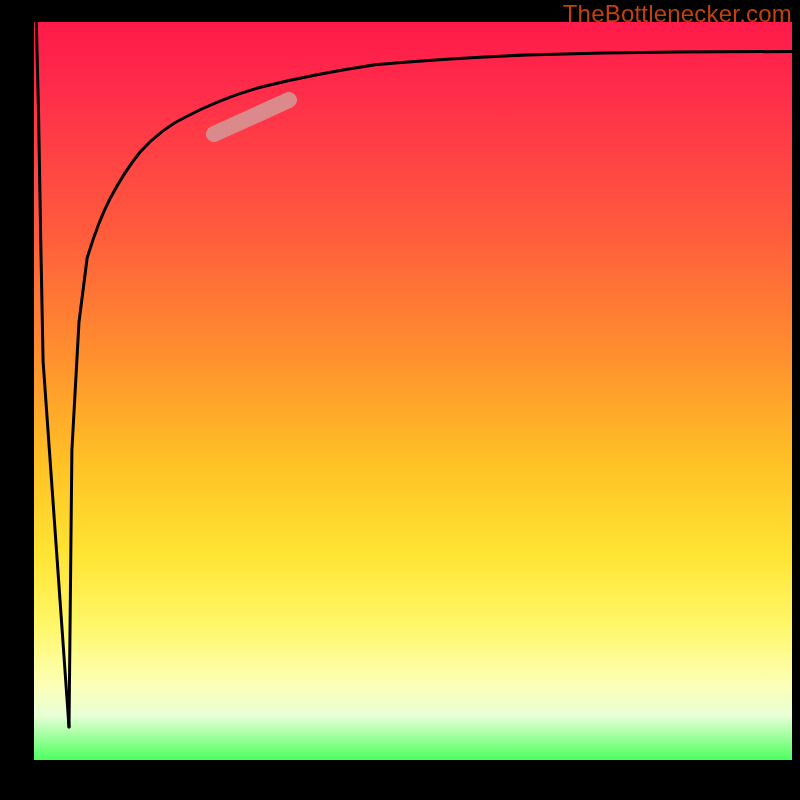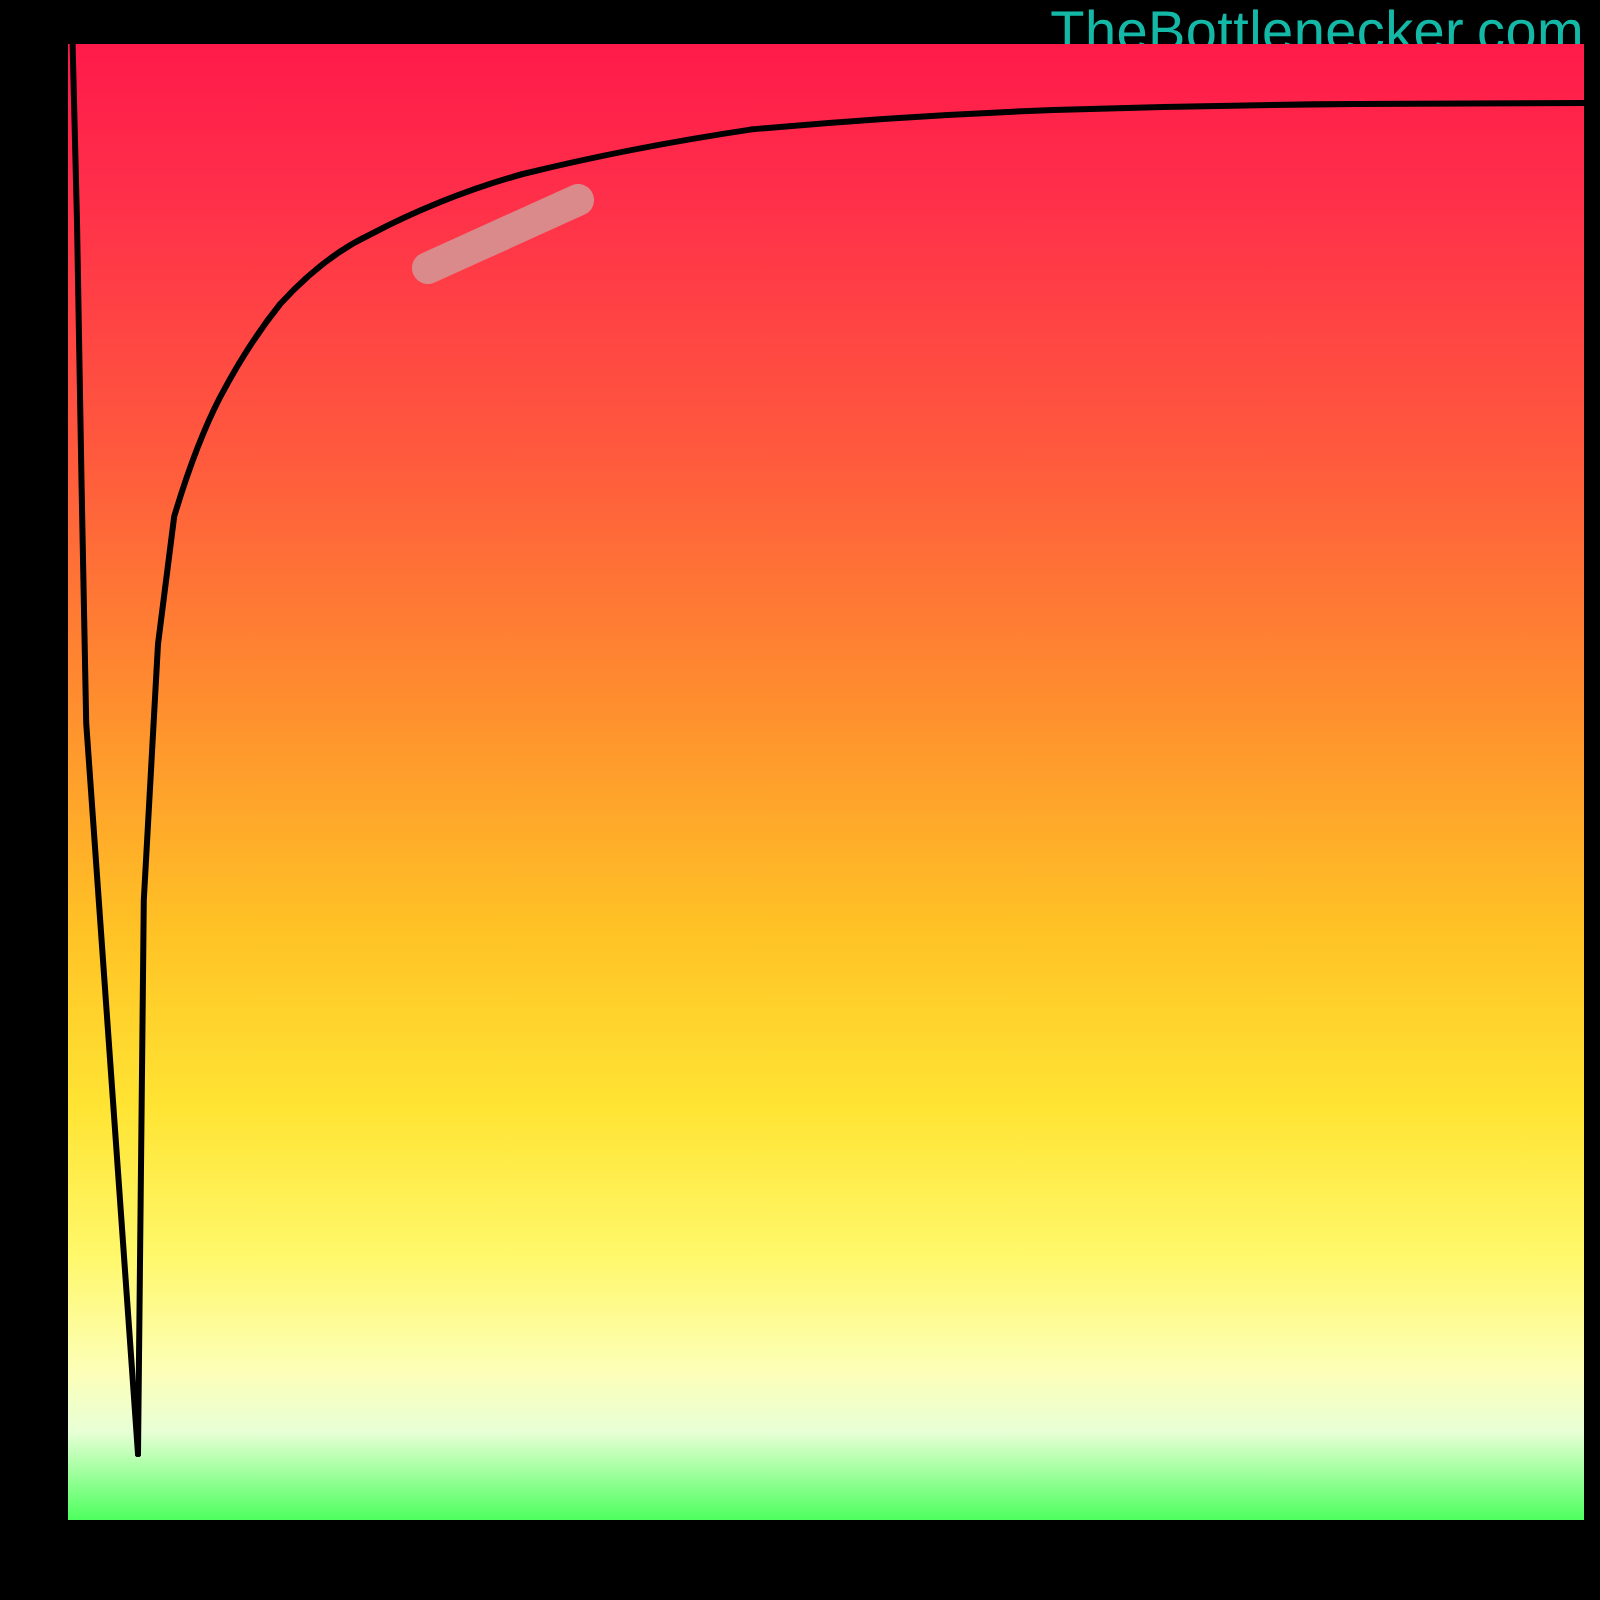--- a/index.html
+++ b/index.html
@@ -42,22 +42,22 @@
     position: absolute;
     left: 0;
     top: 0;
     width: 758px;
     height: 738px;
   }
   .attribution {
     position: absolute;
     top: 0;
     right: 8px;
-    color: #14b8a6;
-    font-size: 28px;
+    color: #c2410c;
+    font-size: 24px;
     letter-spacing: 0.2px;
     font-weight: 400;
     user-select: none;
   }
 </style>
 </head>
 <body>
 
 <div class="stage">
 

